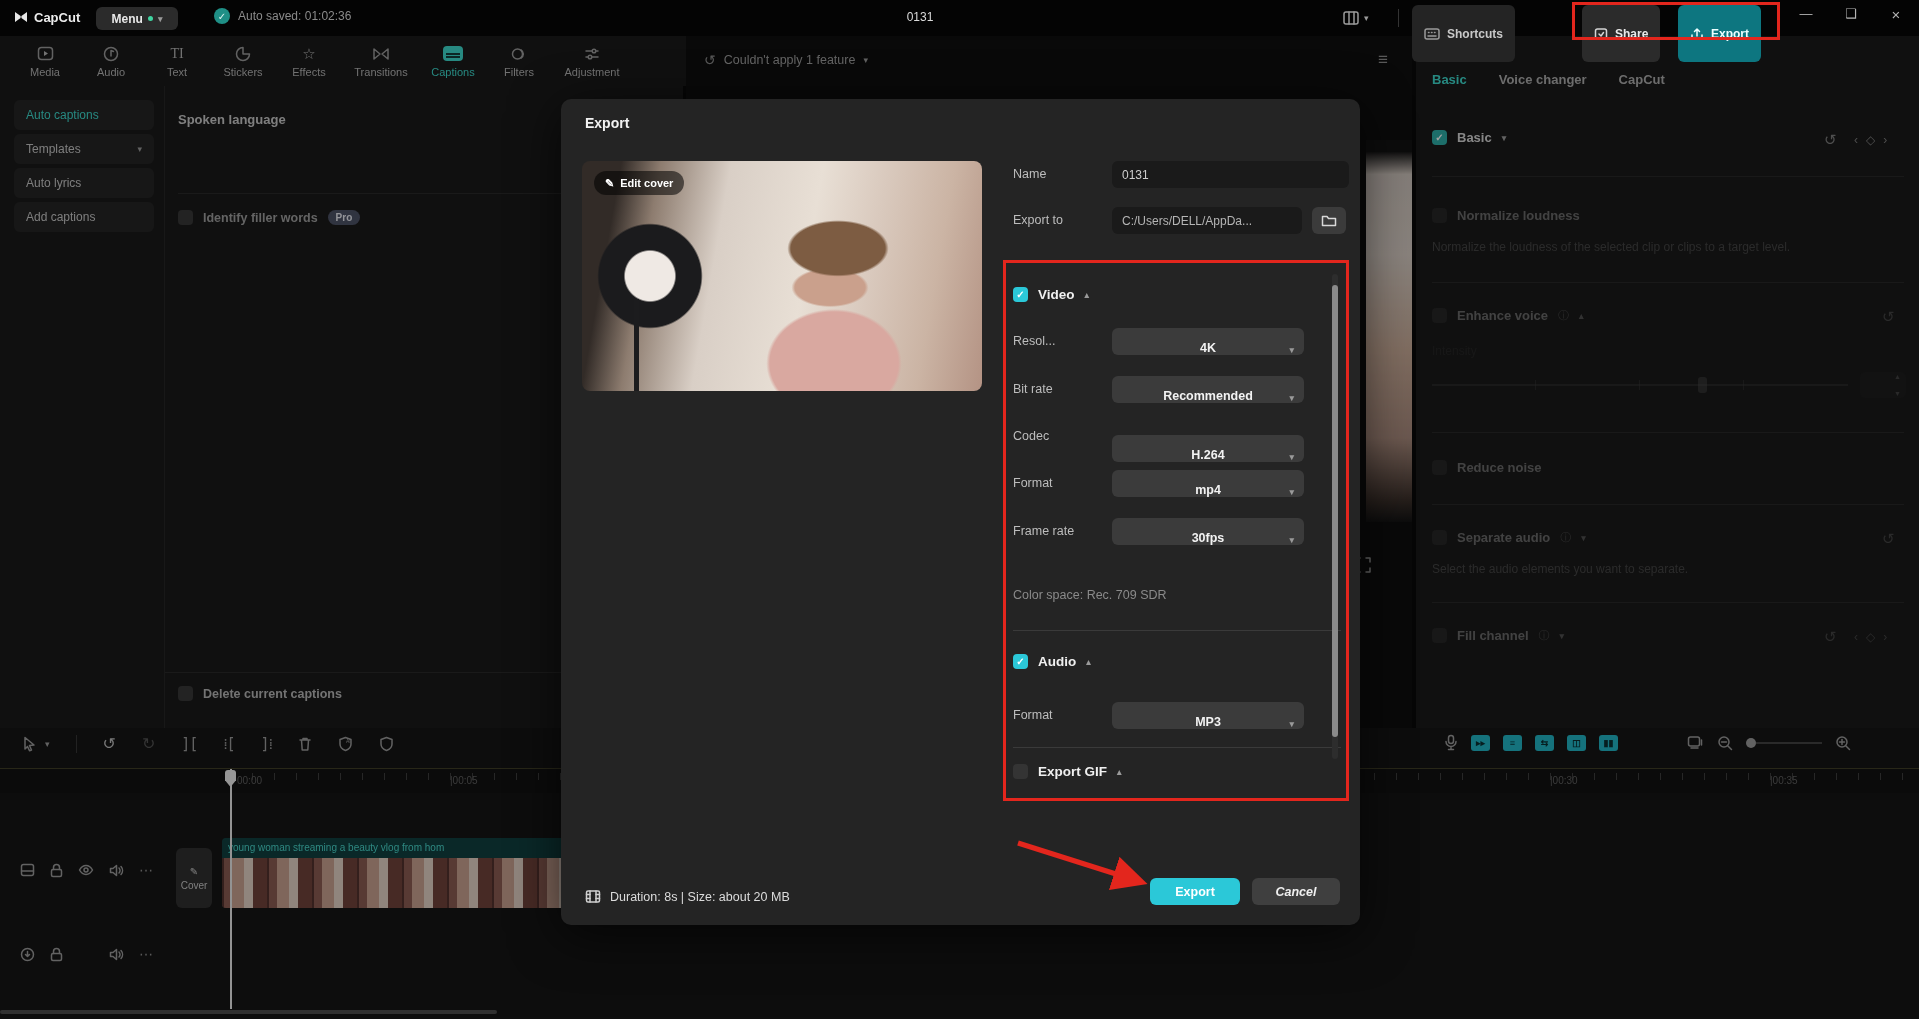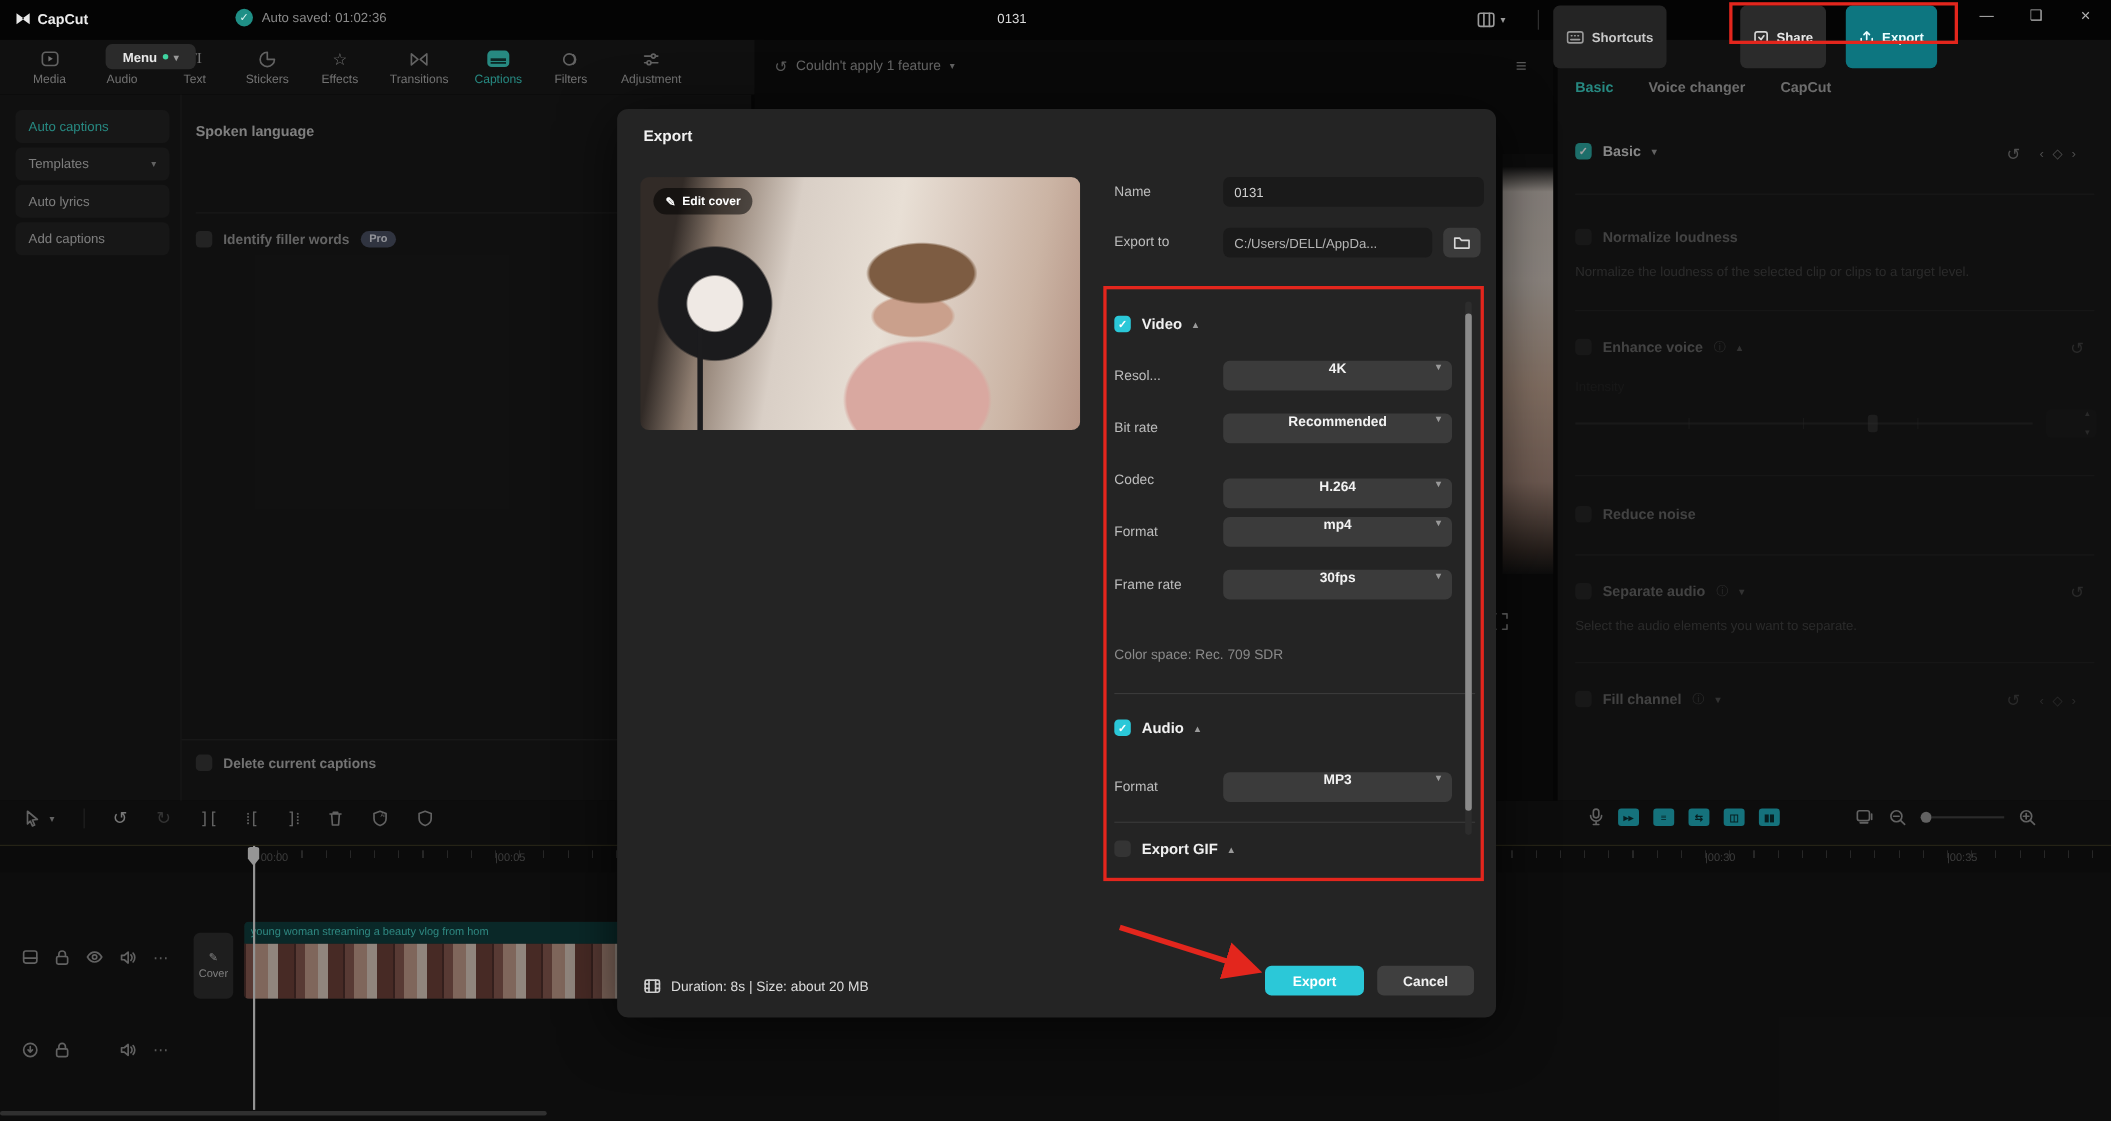--- a/index.html
+++ b/index.html
@@ -1,21 +1,21 @@
 <!DOCTYPE html>
 <html><head>
 <meta charset="utf-8">
 <style>
   html,body{margin:0;padding:0;background:#050505;font-family:"Liberation Sans",sans-serif;}
   #stage{position:relative;width:1919px;height:1019px;overflow:hidden;background:#050505;color:#ccc;font-size:12px;}
   .abs{position:absolute;}
   .ic svg{display:block;stroke:#9a9a9a;fill:none;stroke-width:1.5;stroke-linecap:round;stroke-linejoin:round;}
   
   #topbar{position:absolute;left:0;top:0;width:1919px;height:36px;background:#040404;z-index:45;}
-  .menu-btn{position:absolute;left:96px;top:7px;width:82px;height:23px;background:#2b2b2b;border-radius:6px;display:flex;align-items:center;justify-content:center;gap:5px;color:#e8e8e8;font-weight:bold;font-size:12px;margin-top:33px;}
+  .menu-btn{position:absolute;left:96px;top:7px;width:82px;height:23px;background:#2b2b2b;border-radius:6px;display:flex;align-items:center;justify-content:center;gap:5px;color:#e8e8e8;font-weight:bold;font-size:12px;}
   .gdot{width:5px;height:5px;border-radius:50%;background:#3fd3a0;}
   .car{font-size:9px;color:#9a9a9a;}
   .saved{position:absolute;left:214px;top:8px;display:flex;align-items:center;gap:8px;color:#8b8b8b;font-size:12px;}
   .savedck{width:16px;height:16px;border-radius:50%;background:#1f8f86;color:#dff6f3;font-size:10px;display:flex;align-items:center;justify-content:center;}
   .tb-btn{position:absolute;top:5px;height:25px;border-radius:6px;display:flex;align-items:center;gap:7px;padding:16px 12px;background:#242424;color:#c9c9c9;font-weight:bold;font-size:12px;}
   .winc{position:absolute;top:6px;color:#b5b5b5;font-size:13px;width:26px;text-align:center;cursor:default;}
   
   #mediabar{position:absolute;left:0;top:36px;width:683px;height:50px;background:#151515;display:flex;align-items:center;gap:0;padding-left:12px;}
   .mt-item{width:66px;display:flex;flex-direction:column;align-items:center;gap:3px;color:#b3b3b3;font-size:11px;}
   .mt-item.active{color:#3ad8cc;}
@@ -76,29 +76,29 @@
       radial-gradient(circle at 17% 50%, #efe9e4 0 7%, #1b1b1d 7.5% 14.5%, rgba(0,0,0,0) 15%),
       radial-gradient(ellipse at 64% 38%, #7d5c42 0 13%, rgba(0,0,0,0) 14%),
       radial-gradient(ellipse at 62% 55%, #caa08c 0 10%, rgba(0,0,0,0) 11%),
       radial-gradient(ellipse at 63% 88%, #d9a8a0 0 18%, rgba(0,0,0,0) 19%),
       linear-gradient(100deg,#322b27 0 9%,#8d7c6f 18%,#d9cfc6 34%,#e8dfd5 55%,#d9c9bd 70%,#cbb4a4 85%,#b49384 100%);}
   .dthumb .stand{position:absolute;left:13%;top:60%;width:5px;height:40%;background:#1c1c1e;}
   .editcover{position:absolute;left:12px;top:10px;height:24px;background:rgba(0,0,0,.55);border-radius:13px;display:flex;align-items:center;gap:6px;padding:0 11px;color:#fff;font-weight:bold;font-size:11px;}
   .dlabel{position:absolute;left:452px;color:#bdbdbd;font-size:12.5px;}
   .dinput{position:absolute;left:551px;height:27px;background:#1a1a1a;border:none;border-radius:6px;color:#cfcfcf;font-size:12px;padding:0 10px;box-sizing:border-box;font-family:"Liberation Sans",sans-serif;}
   .folderbtn{position:absolute;left:751px;width:34px;height:27px;background:#3b3b3b;border-radius:6px;display:flex;align-items:center;justify-content:center;}
-  .ddn{position:absolute;left:551px;width:208px;height:27px;background:#3b3b3b;border-radius:6px;display:flex;align-items:flex-start;justify-content:center;color:#f2f2f2;font-weight:bold;font-size:12.5px;}
+  .ddn{position:absolute;left:551px;width:192px;height:27px;background:#3b3b3b;border-radius:6px;display:flex;align-items:flex-end;justify-content:center;color:#f2f2f2;font-weight:bold;font-size:12.5px;}
   .ddn .car{position:absolute;right:10px;}
   .sect{position:absolute;left:452px;display:flex;align-items:center;gap:10px;color:#f0f0f0;font-weight:bold;font-size:13.5px;}
   .ddiv{position:absolute;left:452px;width:328px;height:1px;background:#3a3a3a;}
   .dscroll{position:absolute;left:771px;top:175px;width:6px;height:485px;background:#2d2d2d;border-radius:3px;}
   .dscroll .thumb{position:absolute;left:0;top:11px;width:6px;height:452px;background:#8a8a8a;border-radius:3px;}
   .dfoot-info{position:absolute;left:24px;top:790px;display:flex;align-items:center;gap:9px;color:#dcdcdc;font-size:12.5px;}
   .expbtn{position:absolute;left:589px;top:779px;width:90px;height:27px;background:#2bc8d8;border:none;border-radius:6px;color:#fff;font-weight:bold;font-size:12.5px;font-family:"Liberation Sans",sans-serif;}
-  .canbtn{position:absolute;left:691px;top:779px;width:88px;height:27px;background:#3f3f3f;border:none;border-radius:6px;color:#f0f0f0;font-weight:bold;font-size:12.5px;font-family:"Liberation Sans",sans-serif;}
+  .canbtn{position:absolute;left:691px;top:779px;width:88px;height:27px;background:#3f3f3f;border:none;border-radius:6px;color:#f0f0f0;font-weight:bold;font-size:12.5px;font-family:"Liberation Sans",sans-serif;font-style:italic;}
   
   .redbox{position:absolute;border:3px solid #e3261d;z-index:60;pointer-events:none;}
 </style>
 </head>
 <body>
 
 <div id="stage">
 
   <div id="topbar">
     <span class="abs ic" style="left:12px;top:8px">

